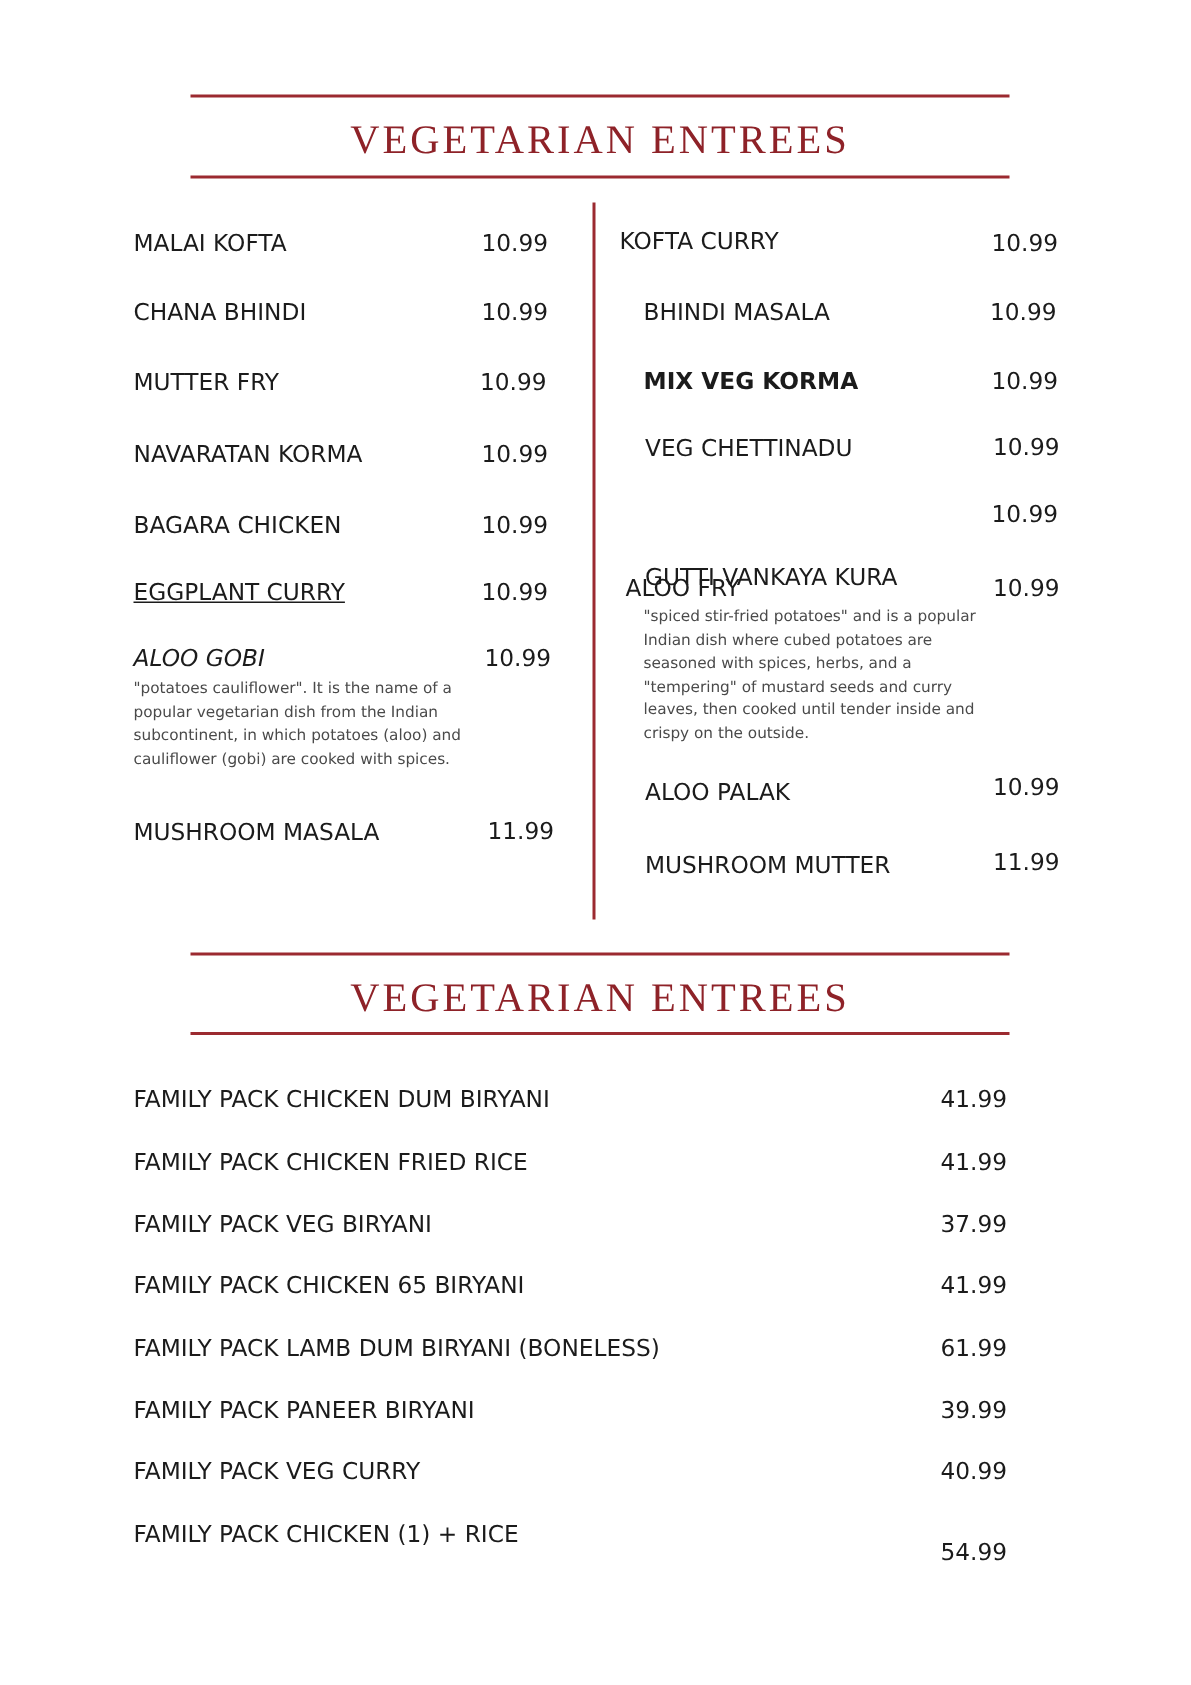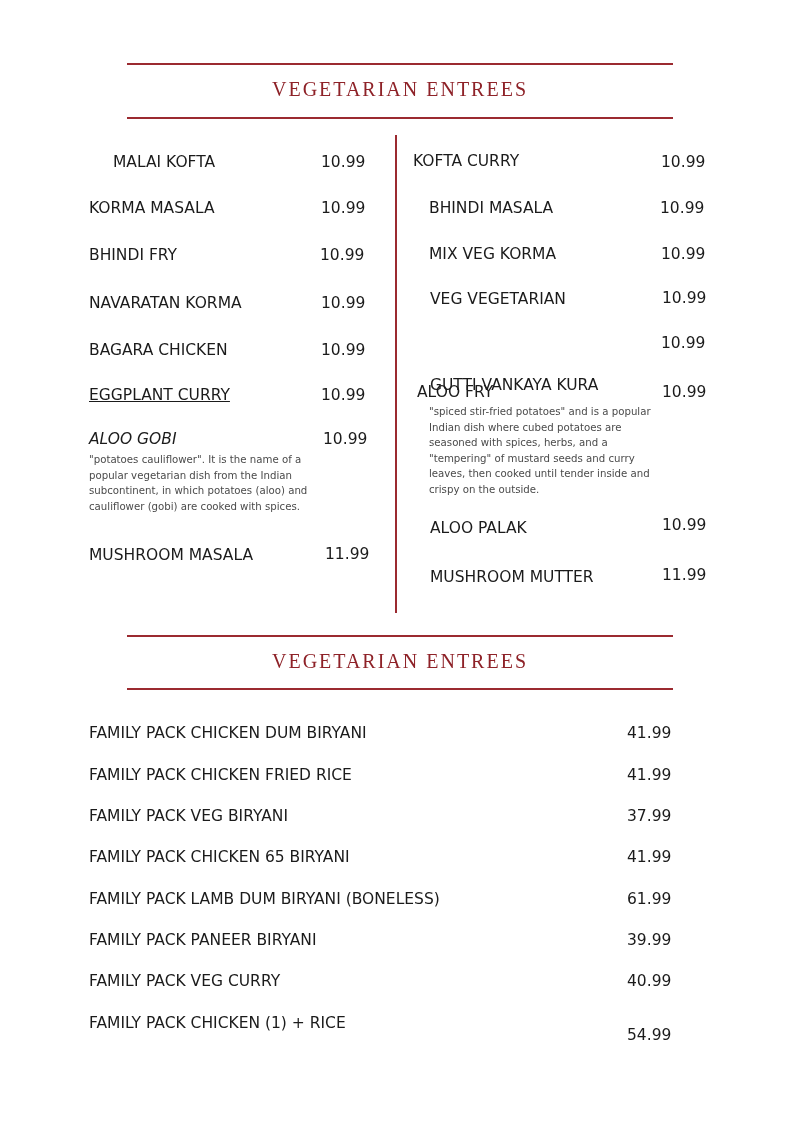--- a/index.html
+++ b/index.html
@@ -1,40 +1,40 @@
 <!DOCTYPE html>
 <html><head>
 <meta charset="utf-8">
 <style>
   html, body { margin:0; padding:0; background:#ffffff; }
   body { width:794px; height:1123px; position:relative; overflow:hidden; font-family:"DejaVu Sans", sans-serif; color:#1a1a1a; }
   .rule { position:absolute; left:127px; width:546px; height:2px; background:#9b2a30; }
-  .section-title { position:absolute; left:127px; width:546px; text-align:center; font-family:"Liberation Serif", serif; font-size:20px; letter-spacing:2px; color:#8e2228; }
+  .section-title { position:absolute; left:127px; width:546px; text-align:center; font-family:"Liberation Serif", serif; font-size:27px; letter-spacing:2px; color:#8e2228; }
   .vdivider { position:absolute; left:395px; top:135px; width:2px; height:478px; background:#9b2a30; }
   .name { position:absolute; font-size:15.5px; white-space:nowrap; font-family:"DejaVu Sans", sans-serif; color:#1b1b1b; }
   .price { position:absolute; font-size:15.5px; white-space:nowrap; font-family:"DejaVu Sans", sans-serif; color:#1b1b1b; }
   .desc { position:absolute; font-size:10.2px; line-height:15.5px; color:#4a4a4a; font-family:"DejaVu Sans", sans-serif; width:225px; }
 </style>
 </head>
 <body>
 
 <div class="rule" style="top:63px;"></div>
 <div class="section-title" style="top:78px;">VEGETARIAN ENTREES</div>
 <div class="rule" style="top:117px;"></div>
 
 <div class="vdivider"></div>
 
 <div>
-  <div class="name" style="left:89px; top:153px;margin-left:24px;">MALAI KOFTA</div>
+  <div class="name" style="left:89px; top:153px;">MALAI KOFTA</div>
   <div class="price" style="left:321px; top:153px;">10.99</div>
 
-  <div class="name" style="left:89px; top:199px;">KORMA MASALA</div>
+  <div class="name" style="left:89px; top:199px;">CHANA BHINDI</div>
   <div class="price" style="left:321px; top:199px;">10.99</div>
 
-  <div class="name" style="left:89px; top:246px;">BHINDI FRY</div>
+  <div class="name" style="left:89px; top:246px;">MUTTER FRY</div>
   <div class="price" style="left:320px; top:246px;">10.99</div>
 
   <div class="name" style="left:89px; top:294px;">NAVARATAN KORMA</div>
   <div class="price" style="left:321px; top:294px;">10.99</div>
 
   <div class="name" style="left:89px; top:341px;">BAGARA CHICKEN</div>
   <div class="price" style="left:321px; top:341px;">10.99</div>
 
   <div class="name" style="left:89px; top:386px;text-decoration:underline;">EGGPLANT CURRY</div>
   <div class="price" style="left:321px; top:386px;">10.99</div>
@@ -47,24 +47,24 @@
   <div class="price" style="left:325px; top:545px;">11.99</div>
 </div>
 
 <div>
   <div class="name" style="left:413px; top:152px;">KOFTA CURRY</div>
   <div class="price" style="left:661px; top:153px;">10.99</div>
 
   <div class="name" style="left:429px; top:199px;">BHINDI MASALA</div>
   <div class="price" style="left:660px; top:199px;">10.99</div>
 
-  <div class="name" style="left:429px; top:245px;">MIX VEG KORMA</div>
+  <div class="name" style="left:429px; top:245px;font-weight:bold;">MIX VEG KORMA</div>
   <div class="price" style="left:661px; top:245px;">10.99</div>
 
-  <div class="name" style="left:430px; top:290px;">VEG VEGETARIAN</div>
+  <div class="name" style="left:430px; top:290px;">VEG CHETTINADU</div>
   <div class="price" style="left:662px; top:289px;">10.99</div>
 
   <div class="name" style="left:430px; top:336px;margin-top:40px;">GUTTI VANKAYA KURA</div>
   <div class="price" style="left:661px; top:334px;">10.99</div>
 
   <div class="name" style="left:417px; top:383px;">ALOO FRY</div>
   <div class="price" style="left:662px; top:383px;">10.99</div>
   <div class="desc" style="left:429px; top:404px; width:235px;">"spiced stir-fried potatoes" and is a popular Indian dish where cubed potatoes are seasoned with spices, herbs, and a "tempering" of mustard seeds and curry leaves, then cooked until tender inside and crispy on the outside.</div>
 
   <div class="name" style="left:430px; top:519px;">ALOO PALAK</div>

